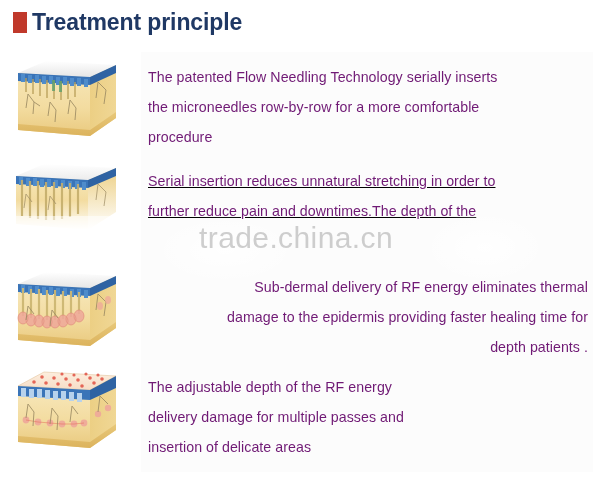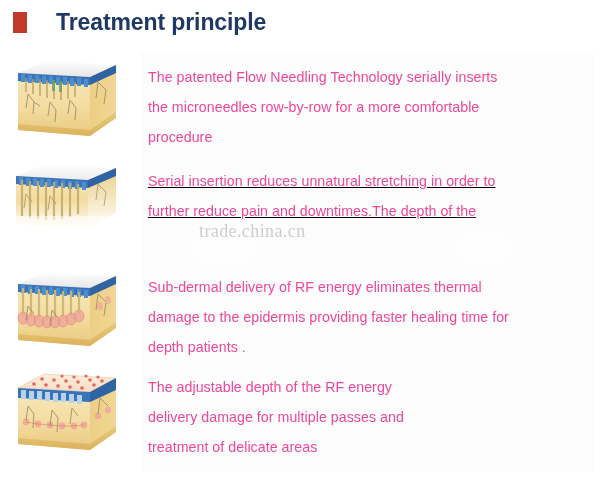--- a/index.html
+++ b/index.html
@@ -40,21 +40,20 @@
   .title-row {
     position: absolute;
     left: 0;
     top: 0;
     width: 600px;
     height: 44px;
     display: flex;
     align-items: center;
     padding-left: 13px;
     box-sizing: border-box;
-    gap: 24px;
   }
   .title-marker {
     width: 14px;
     height: 21px;
     background: #c0392b;
     flex: 0 0 auto;
     margin-right: 5px;
     margin-top: 1px;
   }
   .title-text {
@@ -69,51 +68,51 @@
   
   .row {
     position: absolute;
     left: 0;
     width: 600px;
     display: flex;
     align-items: flex-start;
   }
   .row-1 { top: 56px; }
   .row-2 { top: 160px; text-decoration: underline; }
-  .row-3 { top: 266px; }
-  .row-4 { top: 366px; align-items: center; }
+  .row-3 { top: 266px; text-align: right; }
+  .row-4 { top: 366px; }
 
   .fig {
     position: relative;
     flex: 0 0 auto;
     width: 122px;
     margin-left: 12px;
   }
   .fig svg { display: block; }
 
   .para {
     flex: 1 1 auto;
     margin-left: 14px;
     padding-top: 6px;
     font-size: 14.2px;
     line-height: 30px;
-    color: #ec4899;
+    color: #701a75;
     max-width: 440px;
     letter-spacing: 0.05px;
   }
   .para .ln { display: block; white-space: nowrap; }
 
   
   .watermark {
     position: absolute;
     left: 199px;
     top: 221px;
-    font-size: 18px;
+    font-size: 30px;
     color: #c9c9c9;
-    font-family: Liberation Serif, serif;
+    font-family: Liberation Sans, sans-serif;
     letter-spacing: 0.4px;
     opacity: 0.9;
     pointer-events: none;
     white-space: nowrap;
   }
   .wm-glow {
     position: absolute;
     pointer-events: none;
     background: radial-gradient(ellipse at center, rgba(255,255,255,0.95) 0%, rgba(255,255,255,0.0) 70%);
   }
@@ -439,21 +438,21 @@
           <path d="M40,42 L38,58 M40,42 L46,50 M46,50 L45,64"></path>
           <path d="M60,40 L58,56 M60,40 L66,48"></path>
           <path d="M88,30 L86,46 M88,30 L96,38"></path>
         </g>
         <path d="M6,70 L78,76 L104,58 L104,64 L78,82 L6,76 Z" fill="url(#base4)"></path>
       </svg>
     </div>
     <div class="para">
       <span class="ln">The adjustable depth of the RF energy</span>
       <span class="ln">delivery damage for multiple passes and</span>
-      <span class="ln">treatment of delicate areas</span>
+      <span class="ln">insertion of delicate areas</span>
     </div>
   </div>
 
   <div class="wm-glow wm-glow-a"></div>
   <div class="wm-glow wm-glow-b"></div>
   <div class="watermark">trade.china.cn</div>
 
 </div>
 
 </body></html>

